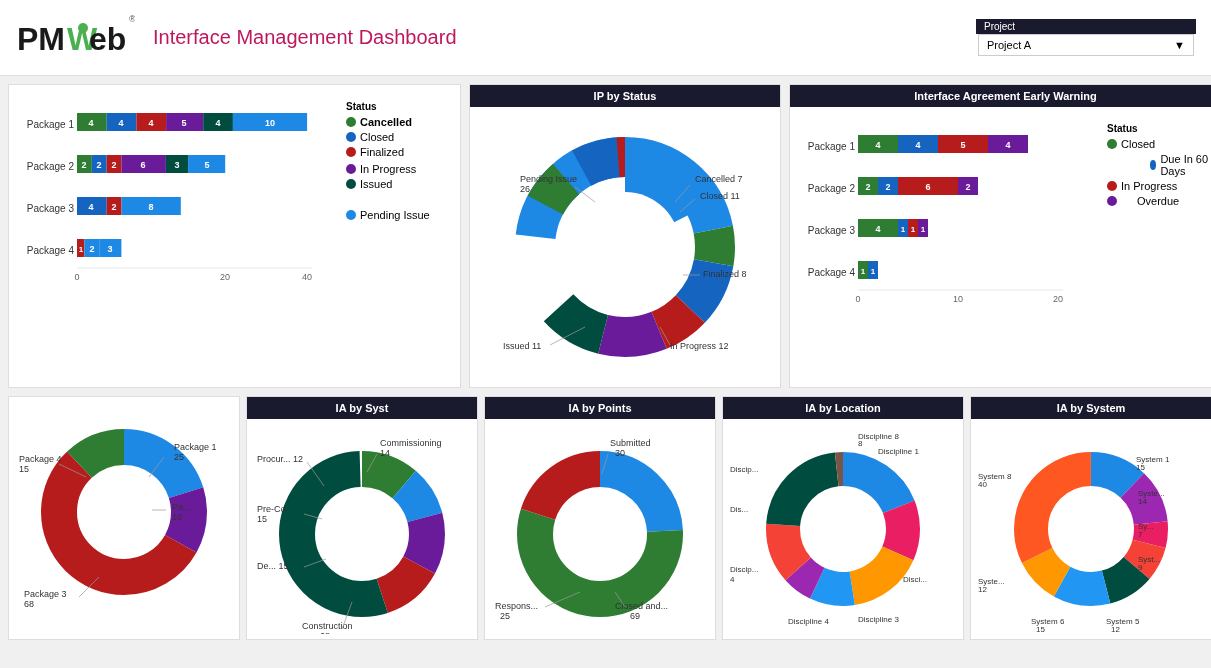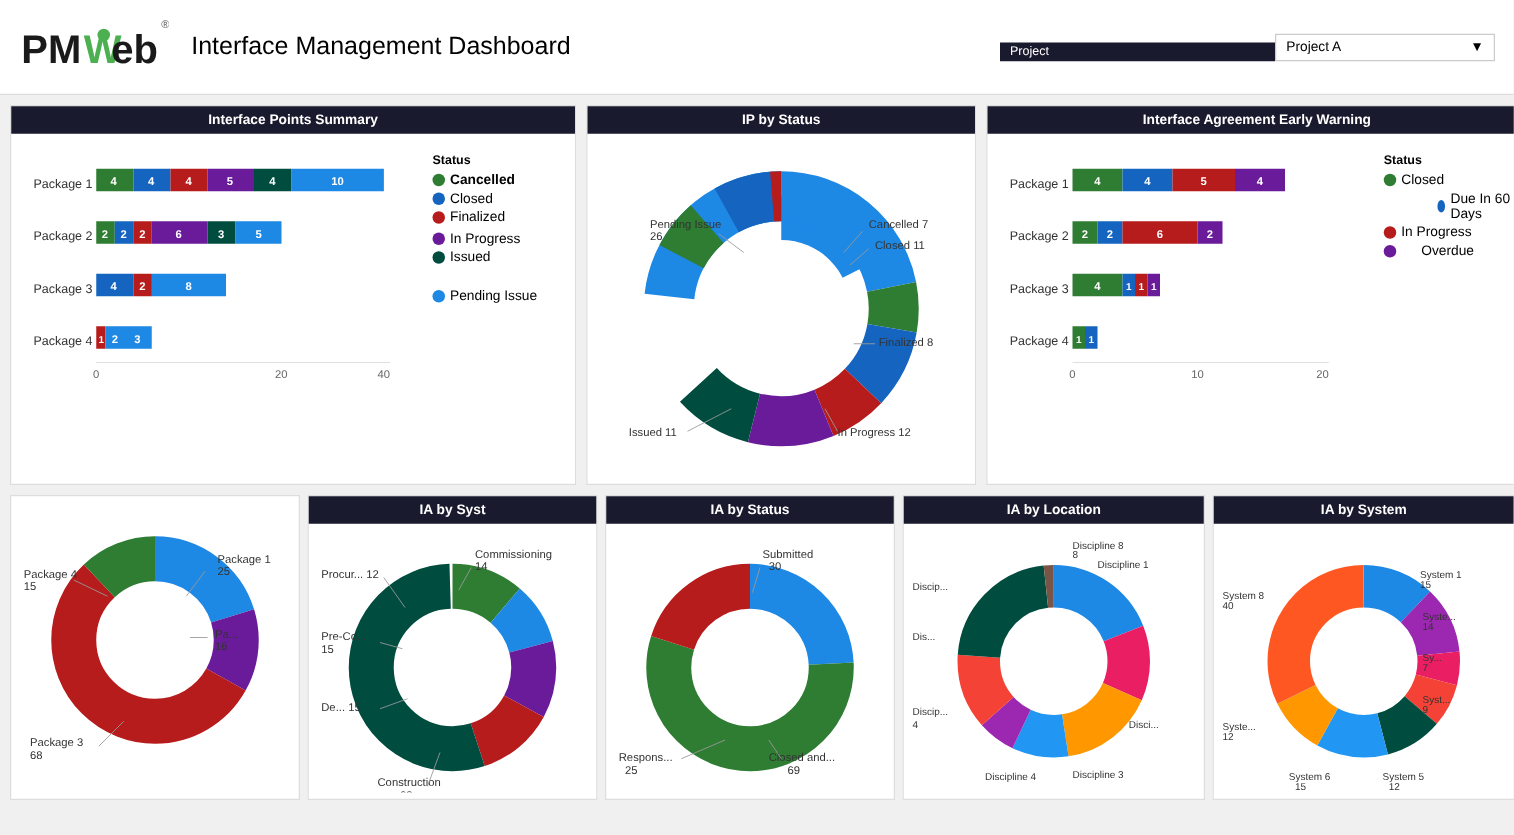--- a/index.html
+++ b/index.html
@@ -1,21 +1,21 @@
 <!DOCTYPE html>
 <html><head>
   <meta charset="utf-8">
   <style>
     * { box-sizing: border-box; margin: 0; padding: 0; }
     body { font-family: Arial, sans-serif; background: #f0f0f0; font-size: 11px; width: 1211px; min-height: 668px; }
 
     .header { background: white; display: flex; align-items: center; padding: 10px 15px; border-bottom: 1px solid #ddd; justify-content: space-between; }
     .logo { display: flex; align-items: center; gap: 8px; }
-    .project-selector { display: flex; flex-direction: row; align-items: flex-end; }
-    .project-dropdown { display: flex; align-items: center; justify-content: space-between; background: white; border: 1px solid #ccc; padding: 4px 8px; width: 176px; cursor: pointer; }
+    .project-selector { display: flex; flex-direction: column; align-items: center; }
+    .project-dropdown { display: flex; align-items: center; justify-content: space-between; background: white; border: 1px solid #ccc; padding: 4px 8px; width: 216px; cursor: pointer; }
 
     .main-content { padding: 8px; }
     .top-section { display: flex; gap: 8px; margin-bottom: 8px; }
     .bottom-section { display: flex; gap: 6px; }
 
     .panel { background: white; border: 1px solid #ddd; }
     .panel-header { background: #1a1a2e; color: white; text-align: center; padding: 5px; font-size: 11px; font-weight: bold; }
 
     
     .ips-panel { flex: 1.2; }
@@ -44,37 +44,36 @@
       <text x="2" y="40" font-size="32" font-weight="900" font-family="Arial" fill="#1a1a1a">PM</text>
 
       <text x="52" y="40" font-size="32" font-weight="900" font-family="Arial" fill="#4CAF50">W</text>
 
       <circle cx="68" cy="18" r="5" fill="#4CAF50"></circle>
 
       <text x="74" y="40" font-size="32" font-weight="900" font-family="Arial" fill="#1a1a1a">eb</text>
 
       <text x="114" y="12" font-size="9" font-family="Arial" fill="#555">®</text>
     </svg>
-    <span style="font-size:20px; color:#000000; margin-left:10px;">Interface Management Dashboard</span>
+    <span style="font-size:20px; color:#be185d; margin-left:10px;">Interface Management Dashboard</span>
   </div>
   <div class="project-selector">
     <div style="background:#1a1a2e; color:white; font-size:10px; padding:2px 8px; width:220px;">Project</div>
     <div class="project-dropdown">
       <span>Project A</span>
       <span>▼</span>
     </div>
   </div>
 </div>
 
 <div class="main-content">
 
   <div class="top-section">
 
     <div class="panel ips-panel">
-      <div class="panel-header">Interface Points Summary</div>
       <div class="ips-content">
         <div style="flex:1; padding: 5px 0 5px 5px;">
           <svg width="320" height="250">
 
             <text x="52" y="30" text-anchor="end" font-size="10" fill="#333">Package 1</text>
             <text x="52" y="72" text-anchor="end" font-size="10" fill="#333">Package 2</text>
             <text x="52" y="114" text-anchor="end" font-size="10" fill="#333">Package 3</text>
             <text x="52" y="156" text-anchor="end" font-size="10" fill="#333">Package 4</text>
 
             <rect x="55" y="15" width="29.7" height="18" fill="#2e7d32"></rect>
@@ -314,21 +313,21 @@
           <line x1="125" y1="30" x2="115" y2="48" stroke="#999" stroke-width="0.7"></line>
           <line x1="55" y1="38" x2="72" y2="62" stroke="#999" stroke-width="0.7"></line>
           <line x1="52" y1="90" x2="70" y2="95" stroke="#999" stroke-width="0.7"></line>
           <line x1="52" y1="143" x2="74" y2="135" stroke="#999" stroke-width="0.7"></line>
           <line x1="90" y1="205" x2="100" y2="178" stroke="#999" stroke-width="0.7"></line>
         </svg>
       </div>
     </div>
 
     <div class="panel bottom-panel">
-      <div class="panel-header">IA by Status</div>
+      <div class="panel-header">IA by Points</div>
       <div class="bottom-panel-content">
         <svg width="220" height="210" viewBox="0 0 220 210">
 
           <circle cx="110" cy="110" r="65" fill="none" stroke="#1e88e5" stroke-width="36" stroke-dasharray="98.8 408.4" stroke-dashoffset="0" transform="rotate(-90 110 110)"></circle>
           <circle cx="110" cy="110" r="65" fill="none" stroke="#2e7d32" stroke-width="36" stroke-dasharray="227.1 408.4" stroke-dashoffset="-98.8" transform="rotate(-90 110 110)"></circle>
           <circle cx="110" cy="110" r="65" fill="none" stroke="#b71c1c" stroke-width="36" stroke-dasharray="82.3 408.4" stroke-dashoffset="-325.9" transform="rotate(-90 110 110)"></circle>
           <circle cx="110" cy="110" r="38" fill="white"></circle>
 
           <text x="120" y="22" font-size="9" fill="#333">Submitted</text>
           <text x="125" y="32" font-size="9" fill="#333">30</text>

